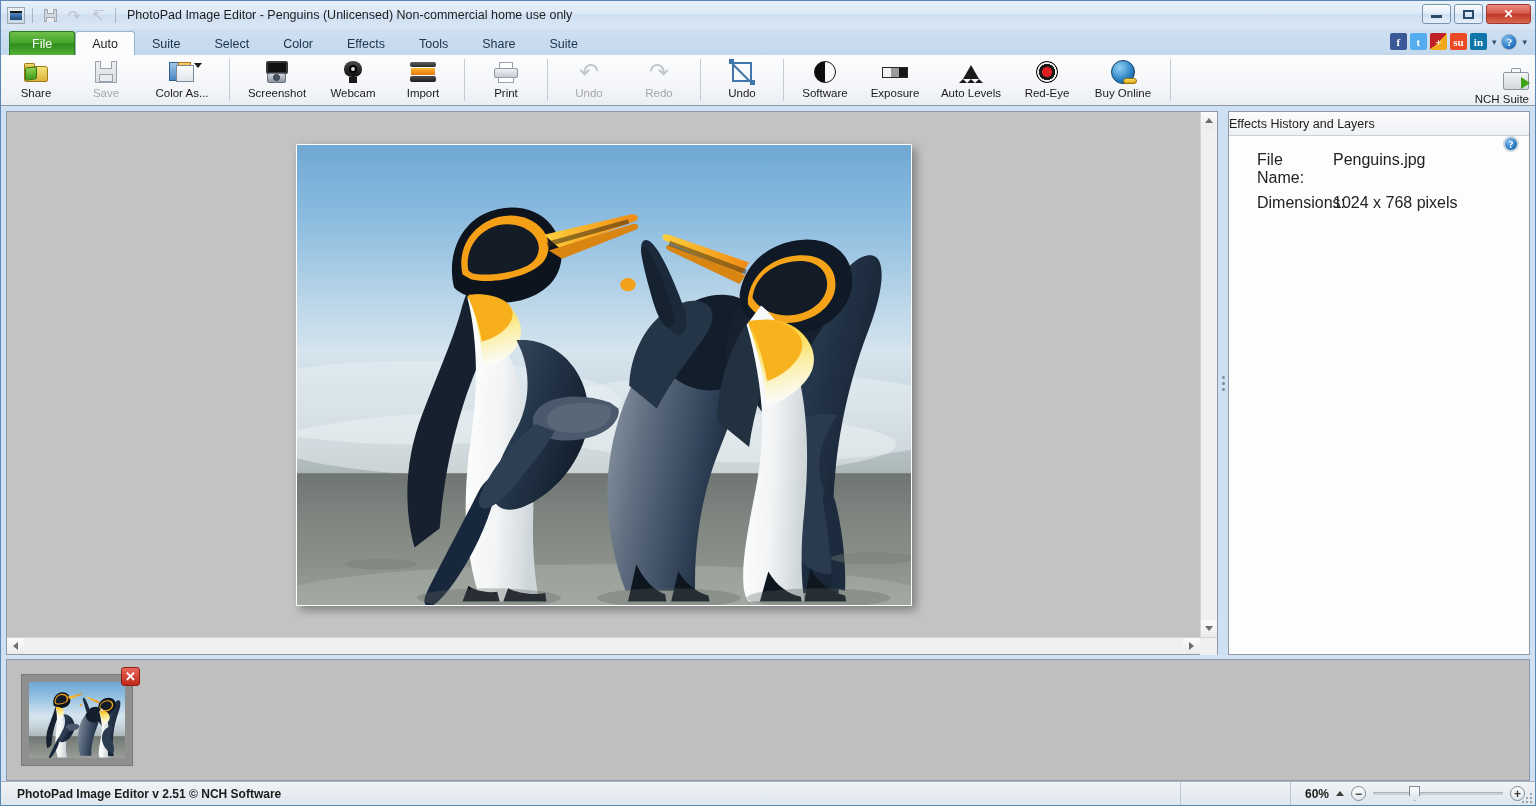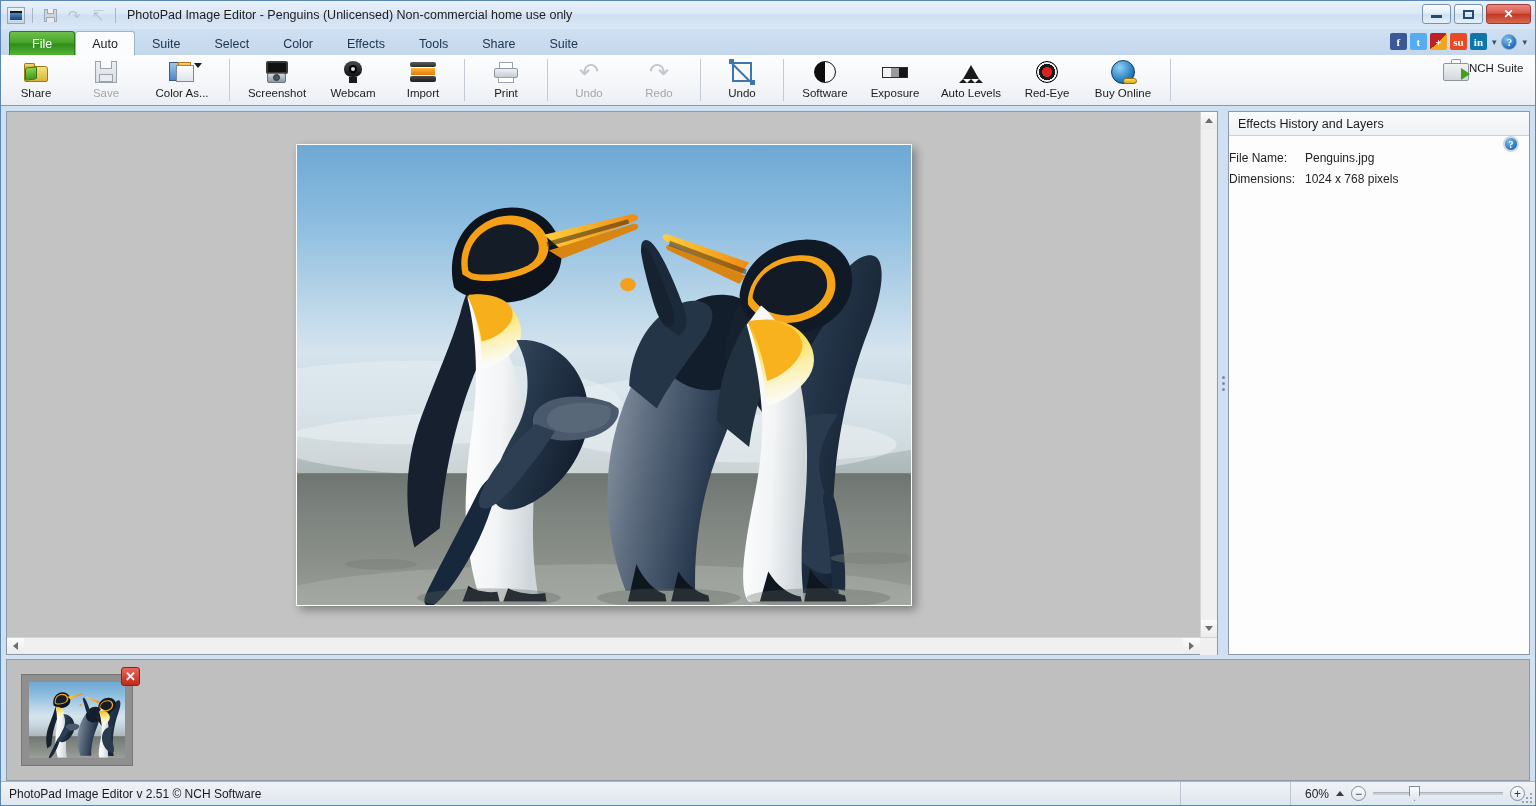--- a/index.html
+++ b/index.html
@@ -153,23 +153,23 @@
   .rbtn.wide { width: 82px; }
   .rbtn.disabled { color: #a6a6a6; }
   .rbtn .ic { height: 26px; display: flex; align-items: center; justify-content: center; position: relative; }
   .rbtn .lb { margin-top: 2px; white-space: nowrap; }
   .rbtn.dd .ic::after {
     content: ""; position: absolute; right: -7px; top: 4px;
     border-left: 4px solid transparent; border-right: 4px solid transparent;
     border-top: 5px solid #1b1b1b;
   }
   .nchsuite {
-    position: absolute; right: 6px; top: 4px;
+    position: absolute; right: 6px; top: 13px;
     width: 86px;
-    display: flex; align-items: flex-start;
+    display: flex; flex-direction: column; align-items: flex-end;
     font-size: 11.5px; color: #1b1b1b;
   }
 
   
   .ic-folder { width: 24px; height: 19px; position: relative; }
   .ic-folder .bk { position:absolute; left:0; bottom:0; width:24px; height:16px;
     background: linear-gradient(#f6e27a,#d9b43c); border:1px solid #9c7a18; border-radius:1px 3px 2px 2px;}
   .ic-folder .tb { position:absolute; left:0; top:0; width:11px; height:5px;
     background: linear-gradient(#f3dd72,#d5ad34); border:1px solid #9c7a18; border-bottom:none; border-radius:2px 2px 0 0;}
   .ic-folder .gn { position:absolute; left:1px; bottom:2px; width:12px; height:13px;
@@ -292,42 +292,41 @@
 
   .side-panel {
     width: 302px; flex: 0 0 302px;
     background: #fdfdfd;
     border: 1px solid #8d99a6;
     display: flex; flex-direction: column;
   }
   .sp-header {
     height: 24px; flex: 0 0 24px;
     display: flex; align-items: center;
-    padding-left: 9px;
     font-size: 12.5px; color: #1b1b1b;
     background: linear-gradient(#fafbfc,#eef1f4);
     border-bottom: 1px solid #c9d0d8;
   }
   .sp-body { flex: 1; padding: 8px 0 0 0; position: relative; }
   .layer-head {
     display: flex; align-items: center; gap: 6px;
     padding: 0 10px 0 12px; height: 20px;
   }
   .tri-collapse { width:0;height:0;border-left:5px solid transparent;border-right:5px solid transparent;border-top:7px solid #1b1b1b; }
   .layer-title { font-size: 13px; color: #1b2a3a; }
   .sp-help {
     position: absolute; right: 10px; top: 0;
     width: 16px; height: 16px; border-radius: 50%;
     background: radial-gradient(circle at 35% 30%, #7fc0f0, #1f6fbd 70%, #124a84);
     border: 2px solid #cfd6dd;
     color: #fff; font-size: 10px; font-weight: bold;
     display: flex; align-items: center; justify-content: center;
     font-family: "Liberation Serif", serif;
   }
-  .kv { display: flex; margin: 7px 0 0 0; font-size: 12px; color: #222; }
+  .kv { display: flex; margin: 7px 0 0 0; padding-left: 28px; font-size: 16px; color: #222; }
   .kv .k { width: 76px; }
   .kv .v { }
 
   
   .strip {
     height: 122px; flex: 0 0 122px;
     margin: 4px 5px 0 5px;
     background: #bfbfbf;
     border: 1px solid #8d99a6;
     display: flex; align-items: center;
@@ -351,22 +350,23 @@
     font-family: "Liberation Sans", sans-serif;
   }
 
   
   .statusbar {
     height: 24px; flex: 0 0 24px;
     display: flex; align-items: center;
     background: linear-gradient(#f0f3f6, #dfe6ee);
     border-top: 1px solid #a9b6c4;
     font-size: 12px; color: #1b1b1b;
-    padding-left: 8px;
+    padding-left: 16px;
     position: relative;
+    font-weight: bold;
   }
   .sb-spacer { flex: 1; }
   .sb-cell { border-left: 1px solid #bcc7d3; height: 100%; display:flex; align-items:center; }
   .zoomwrap { display: flex; align-items: center; gap: 7px; padding: 0 10px 0 14px; }
   .zoom-pct { font-size: 12px; }
   .zoom-up { width:0;height:0;border-left:4px solid transparent;border-right:4px solid transparent;border-bottom:5px solid #3c3c3c; }
   .zbtn {
     width: 15px; height: 15px; border-radius: 50%;
     border: 1px solid #7f8c99; background: linear-gradient(#fdfdfd,#e2e8ee);
     display: flex; align-items: center; justify-content: center;

